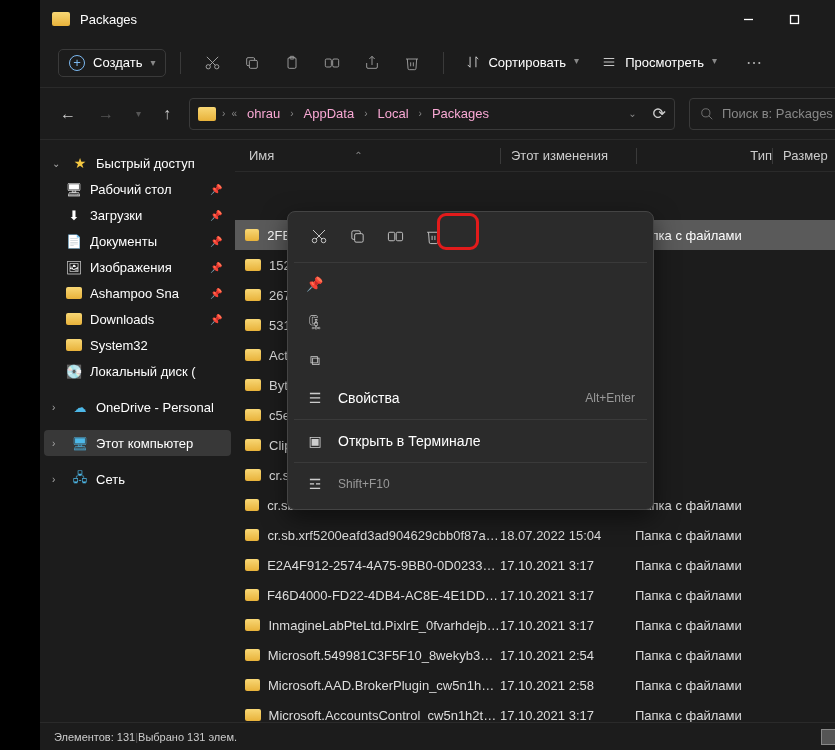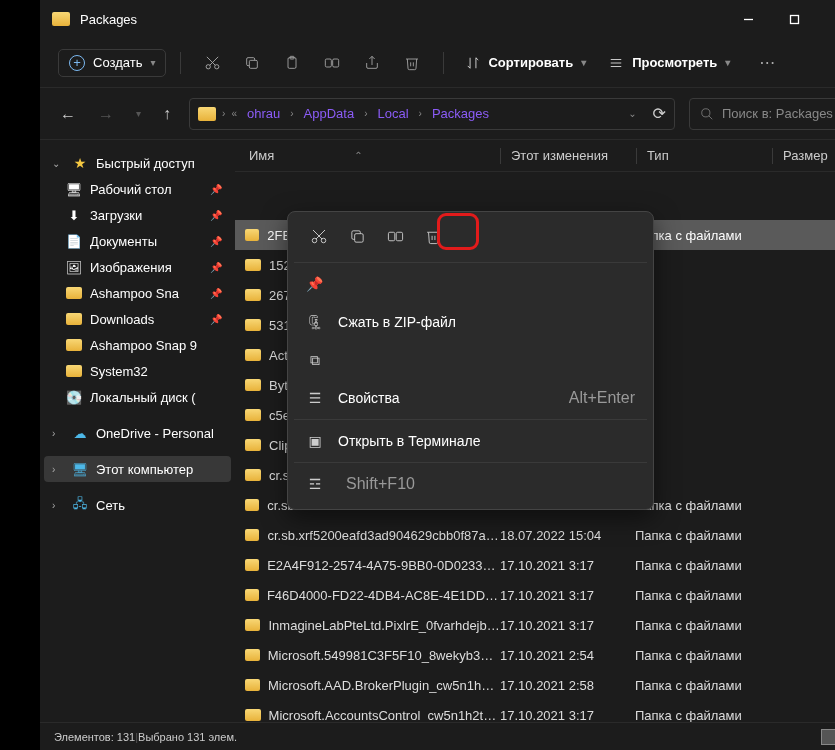--- a/index.html
+++ b/index.html
@@ -12,28 +12,28 @@
 .titlebar .title { color: #fff; font-size: 13px; flex: 1; }
 .win-ctrl { display: flex; }
 .win-btn { width: 46px; height: 30px; display: flex; align-items: center; justify-content: center; color: #fff; cursor: pointer; }
 .win-btn svg { width: 11px; height: 11px; }
 
 .toolbar { height: 50px; display: flex; align-items: center; padding: 0 18px; gap: 6px; border-bottom: 1px solid #2a2a2a; }
 .create-btn { display: flex; align-items: center; gap: 8px; border: 1px solid #3a3a3a; border-radius: 5px; padding: 5px 10px; color: #fff; font-size: 13px; cursor: pointer; }
 .create-btn .plus { width: 16px; height: 16px; border: 1px solid #7bb8f0; border-radius: 50%; display: flex; align-items: center; justify-content: center; color: #7bb8f0; font-size: 13px; }
 .tb-sep { width: 1px; height: 22px; background: #3a3a3a; margin: 0 8px; }
 .tb-icon { width: 34px; height: 34px; display: flex; align-items: center; justify-content: center; color: #aaa; cursor: pointer; border-radius: 4px; }
-.sort-btn { display: flex; align-items: center; gap: 8px; color: #fff; font-size: 13px; cursor: pointer; padding: 5px 8px; font-weight: bold; }
+.sort-btn { display: flex; align-items: flex-start; gap: 8px; color: #fff; font-size: 13px; cursor: pointer; padding: 5px 8px; }
 
 .navbar { height: 52px; display: flex; align-items: center; padding: 0 16px; gap: 14px; border-bottom: 1px solid #2a2a2a; }
 .nav-arrow { color: #ccc; cursor: pointer; padding: 4px; }
 .nav-arrow.disabled { color: #555; }
 .addr-bar { flex: 1; display: flex; align-items: center; border: 1px solid #3a3a3a; border-radius: 4px; height: 32px; padding: 0 8px; gap: 6px; }
 .addr-bar .folder-ico { width: 18px; height: 14px; background: linear-gradient(#f8d775,#e8b23a); border-radius: 2px; }
-.addr-bar .crumb { color: #8b5cf6; font-size: 13px; cursor: pointer; padding: 2px 4px; }
+.addr-bar .crumb { color: #f9a8d4; font-size: 13px; cursor: pointer; padding: 2px 4px; }
 .addr-bar .sep { color: #888; font-size: 10px; }
 .addr-bar .spacer { flex: 1; }
 .search-bar { width: 170px; display: flex; align-items: center; border: 1px solid #3a3a3a; border-radius: 4px; height: 32px; padding: 0 10px; gap: 8px; color: #888; font-size: 13px; }
 
 .body { flex: 1; display: flex; overflow: hidden; }
 
 .sidebar { width: 195px; padding: 10px 4px; overflow-y: auto; color: #fff; font-size: 13px; }
 .sb-item { display: flex; align-items: center; gap: 8px; padding: 5px 8px 5px 22px; cursor: pointer; border-radius: 4px; white-space: nowrap; overflow: hidden; text-overflow: ellipsis; }
 .sb-item.selected { background: #383838; }
 .sb-item .exp { position: absolute; left: 8px; color: #aaa; font-size: 10px; }
@@ -42,21 +42,21 @@
 .sb-item .ico { width: 16px; height: 16px; display: flex; align-items: center; justify-content: center; flex-shrink: 0; }
 .sb-item .pin { margin-left: auto; color: #888; font-size: 10px; }
 
 .folder-ico-sm { width: 16px; height: 12px; background: linear-gradient(#f8d775,#e8b23a); border-radius: 2px; }
 .star-ico { color: #f5c842; font-size: 14px; }
 
 .content { flex: 1; display: flex; flex-direction: column; overflow: hidden; gap: 48px; }
 .col-headers { display: flex; height: 32px; align-items: center; padding: 0 10px; color: #ccc; font-size: 13px; border-bottom: 1px solid #2a2a2a; }
 .col-name { width: 255px; padding-left: 4px; display: flex; align-items: center; gap: 80px; }
 .col-date { width: 135px; }
-.col-type { width: 135px; }
+.col-type { width: 135px; text-align: right; }
 .col-size { flex: 1; }
 
 .rows { flex: 1; overflow-y: auto; }
 .row { display: flex; align-items: center; height: 30px; padding: 0 10px; color: #ddd; font-size: 13px; cursor: pointer; }
 .row.selected { background: #5a5a5a; color: #fff; }
 .row .c-name { width: 255px; display: flex; align-items: center; gap: 8px; white-space: nowrap; overflow: hidden; }
 .row .c-name span { overflow: hidden; text-overflow: ellipsis; }
 .row .c-date { width: 135px; }
 .row .c-type { width: 135px; }
 
@@ -65,21 +65,21 @@
 .statusbar .spacer { flex: 1; }
 .view-btn { width: 20px; height: 16px; border: 1px solid #888; cursor: pointer; }
 
 .context-menu { position: absolute; left: 287px; top: 211px; width: 367px; background: #2b2b2b; border: 1px solid #444; border-radius: 8px; padding: 6px; box-shadow: 0 8px 24px rgba(0,0,0,0.5); z-index: 100; }
 .cm-icon-row { display: flex; gap: 0; padding: 2px 6px 8px; }
 .cm-icon { width: 38px; height: 32px; display: flex; align-items: center; justify-content: center; color: #ccc; cursor: pointer; border-radius: 4px; }
 .cm-sep { height: 1px; background: #3a3a3a; margin: 2px 0; }
 .cm-item { display: flex; align-items: center; gap: 14px; padding: 10px 12px; color: #fff; font-size: 14px; cursor: pointer; border-radius: 4px; }
 .cm-item .ico { width: 18px; height: 18px; display: flex; align-items: center; justify-content: center; color: #ccc; }
 .cm-item .label { flex: 1; }
-.cm-item .shortcut { color: #999; font-size: 16px; margin-left: 8px; }
+.cm-item .shortcut { color: #999; font-size: 12px; }
 
 .highlight-box { position: absolute; left: 437px; top: 213px; width: 42px; height: 37px; border: 3px solid #e21b1b; border-radius: 9px; z-index: 101; pointer-events: none; }
 
 svg { stroke: currentColor; fill: none; stroke-width: 1.3; }
 </style>
 </head>
 <body>
 
 <div class="window">
 
@@ -249,26 +249,20 @@
             <span class="ico">
               <div class="folder-ico-sm"></div>
             </span>
             <span>Downloads</span>
             <span class="pin">📌</span>
           </div>
           <div class="sb-item">
             <span class="ico">
               <div class="folder-ico-sm"></div>
             </span>
-            <span>Ashampoo Snap 9</span>
-          </div>
-          <div class="sb-item">
-            <span class="ico">
-              <div class="folder-ico-sm"></div>
-            </span>
             <span>System32</span>
           </div>
           <div class="sb-item">
             <span class="ico">
               <span style="font-size:13px">💽</span>
             </span>
             <span>Локальный диск (</span>
           </div>
         </div>
       <div class="sb-item root" style="margin-top:10px">
@@ -481,21 +475,20 @@
           <path d="M10 11v6M14 11v6"></path>
         </svg>
       </div>
   </div>
   <div class="cm-sep"></div>
   <div class="cm-item">
       <span class="ico">📌</span>
     </div>
   <div class="cm-item">
       <span class="ico">🗜</span>
-      <span class="label">Сжать в ZIP-файл</span>
     </div>
   <div class="cm-item">
       <span class="ico">⧉</span>
     </div>
   <div class="cm-item">
       <span class="ico">☰</span>
       <span class="label">Свойства</span>
       <span class="shortcut">Alt+Enter</span>
     </div>
   <div class="cm-sep"></div>

